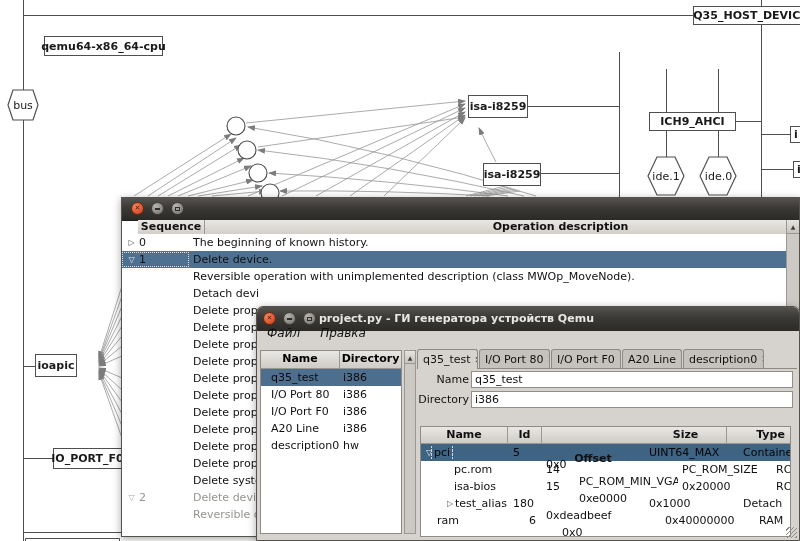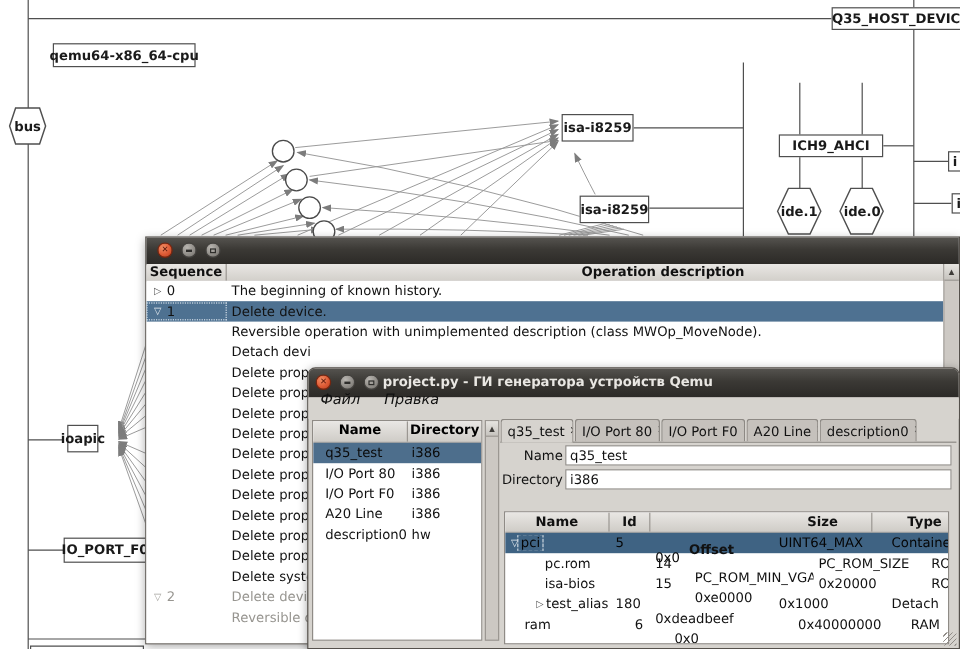--- a/index.html
+++ b/index.html
@@ -3,37 +3,37 @@
 <meta charset="utf-8">
 <style>
   html,body{margin:0;padding:0;}
   #screen{position:relative;width:800px;height:541px;overflow:hidden;background:#ffffff;
     font-family:"DejaVu Sans","Liberation Sans",sans-serif;-webkit-font-smoothing:antialiased;}
   
   #graph-svg{position:absolute;left:0;top:0;z-index:0;}
   .gnode{position:absolute;box-sizing:border-box;background:#fff;border:1px solid #4f4f4f;
     font-size:11px;font-weight:600;color:#1a1a1a;display:flex;align-items:center;justify-content:center;
     white-space:nowrap;z-index:1;}
-  .hexlabel{position:absolute;font-size:11px;font-weight:700;color:#1a1a1a;text-align:center;z-index:1;}
+  .hexlabel{position:absolute;font-size:11px;font-weight:400;color:#1a1a1a;text-align:center;z-index:1;}
   
   .window{position:absolute;box-sizing:border-box;border:1px solid #55514c;
     box-shadow:0 2px 8px rgba(0,0,0,.35);background:#d6d3ce;}
   .titlebar{position:absolute;left:0;top:0;right:0;height:22px;
     background:linear-gradient(#55534f,#3b3935 45%,#2c2a27);border-bottom:1px solid #1d1c1a;}
   .titlebar.rounded{border-radius:6px 6px 0 0;}
   .wbtn{position:absolute;top:4px;width:13px;height:13px;border-radius:50%;box-sizing:border-box;
     display:flex;align-items:center;justify-content:center;font-size:7px;font-weight:bold;line-height:1;}
   .wbtn.close{background:radial-gradient(circle at 35% 30%,#f08e64,#dd5a35 55%,#b8401d);border:1px solid #77250f;color:#58150a;}
   .wbtn.min,.wbtn.max{background:radial-gradient(circle at 35% 30%,#b9b6b1,#8d8a85 60%,#6f6c68);border:1px solid #43413e;}
   .minbar{width:5px;height:2px;background:#2e2d2b;}
   .maxbox{width:5px;height:4px;border:1px solid #2e2d2b;box-sizing:border-box;background:transparent;}
   .wtitle{position:absolute;top:0;height:22px;line-height:22px;font-size:11px;font-weight:bold;color:#e9e7e3;white-space:nowrap;}
   
   #eh-win{left:121px;top:197px;width:679px;height:340px;background:#fff;}
-  #eh-head{position:absolute;left:0;top:22px;right:13px;height:14px;display:flex;
+  #eh-head{position:absolute;left:16px;top:22px;right:13px;height:14px;display:flex;
     background:linear-gradient(#e9e7e4,#d2cfca);border-bottom:1px solid #9b9792;font-size:11px;font-weight:bold;color:#111;}
   #eh-head .seqh{width:67px;text-align:center;line-height:14px;border-right:1px solid #9b9792;box-sizing:border-box;}
   #eh-head .desch{flex:1;line-height:14px;text-align:center;padding-left:130px;box-sizing:border-box;}
   #eh-scroll{position:absolute;top:22px;right:0;bottom:0;width:13px;background:#cdc9c4;border-left:1px solid #9b9792;box-sizing:border-box;}
   #eh-scroll .sbtn{height:13px;background:linear-gradient(#e6e4e0,#c6c3be);border-bottom:1px solid #9b9792;
     display:flex;align-items:center;justify-content:center;font-size:6px;color:#3e3c39;}
   #eh-rows{position:absolute;left:0;top:36px;right:13px;bottom:0;overflow:hidden;background:#fff;}
   .eh-row{height:17px;display:flex;align-items:center;font-size:11px;color:#111;white-space:nowrap;}
   .eh-row .seq{width:67px;flex:none;display:flex;align-items:center;height:15px;box-sizing:border-box;}
   .eh-row .exp{width:9px;margin-left:5px;font-size:8px;color:#555;text-align:center;flex:none;}
@@ -193,21 +193,21 @@
     </div>
   <div class="gnode" style="left:649px;top:112px;width:87px;height:19px;">
       <span>ICH9_AHCI</span>
     </div>
   <div class="gnode" style="left:790px;top:126px;width:30px;height:17px;justify-content:flex-start;padding-left:3px;">
       <span>i</span>
     </div>
   <div class="gnode" style="left:793px;top:161px;width:30px;height:17px;justify-content:flex-start;padding-left:3px;">
       <span>i</span>
     </div>
-  <div class="gnode" style="left:56px;top:354px;width:26px;height:23px;">
+  <div class="gnode" style="left:35px;top:354px;width:42px;height:23px;">
       <span>ioapic</span>
     </div>
   <div class="gnode" style="left:53px;top:448px;width:69px;height:21px;">
       <span>IO_PORT_F0</span>
     </div>
   <div class="hexlabel" style="left:8px;top:99px;width:30px;">bus</div>
   <div class="hexlabel" style="left:648px;top:170px;width:36px;">ide.1</div>
   <div class="hexlabel" style="left:700px;top:170px;width:37px;">ide.0</div>
 
   <div class="window" id="eh-win" style="z-index:2;">

